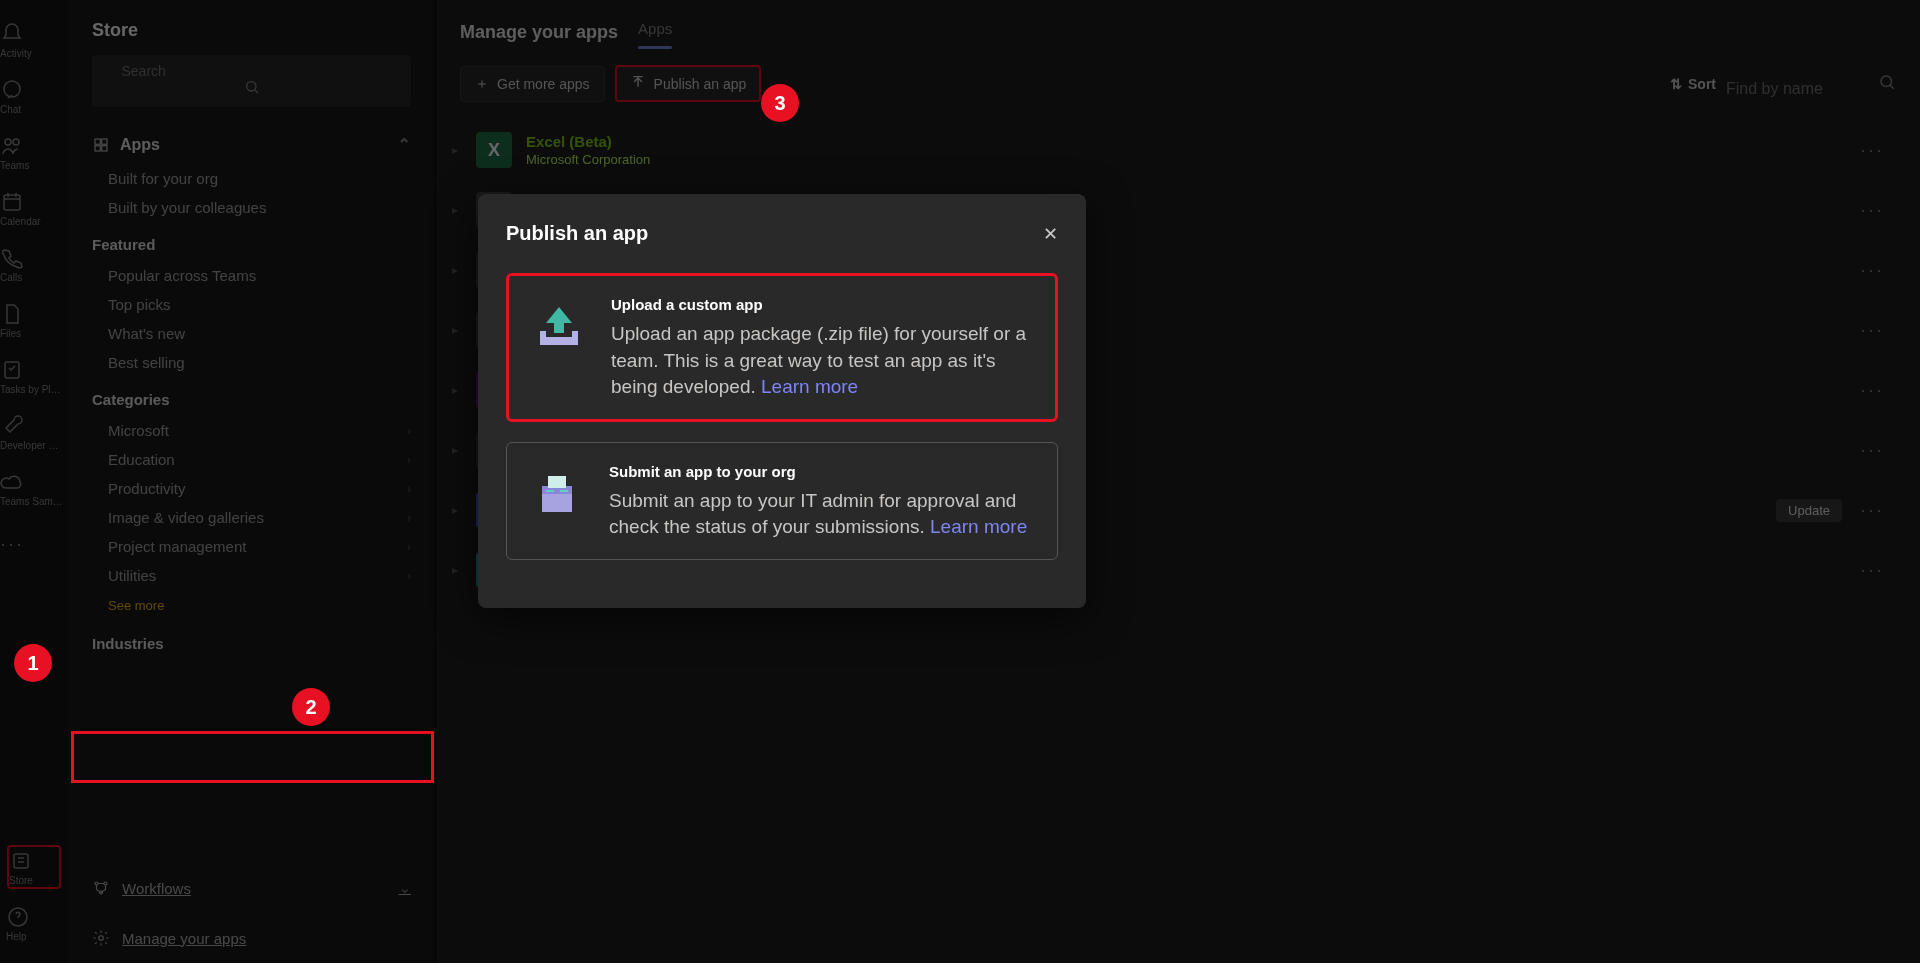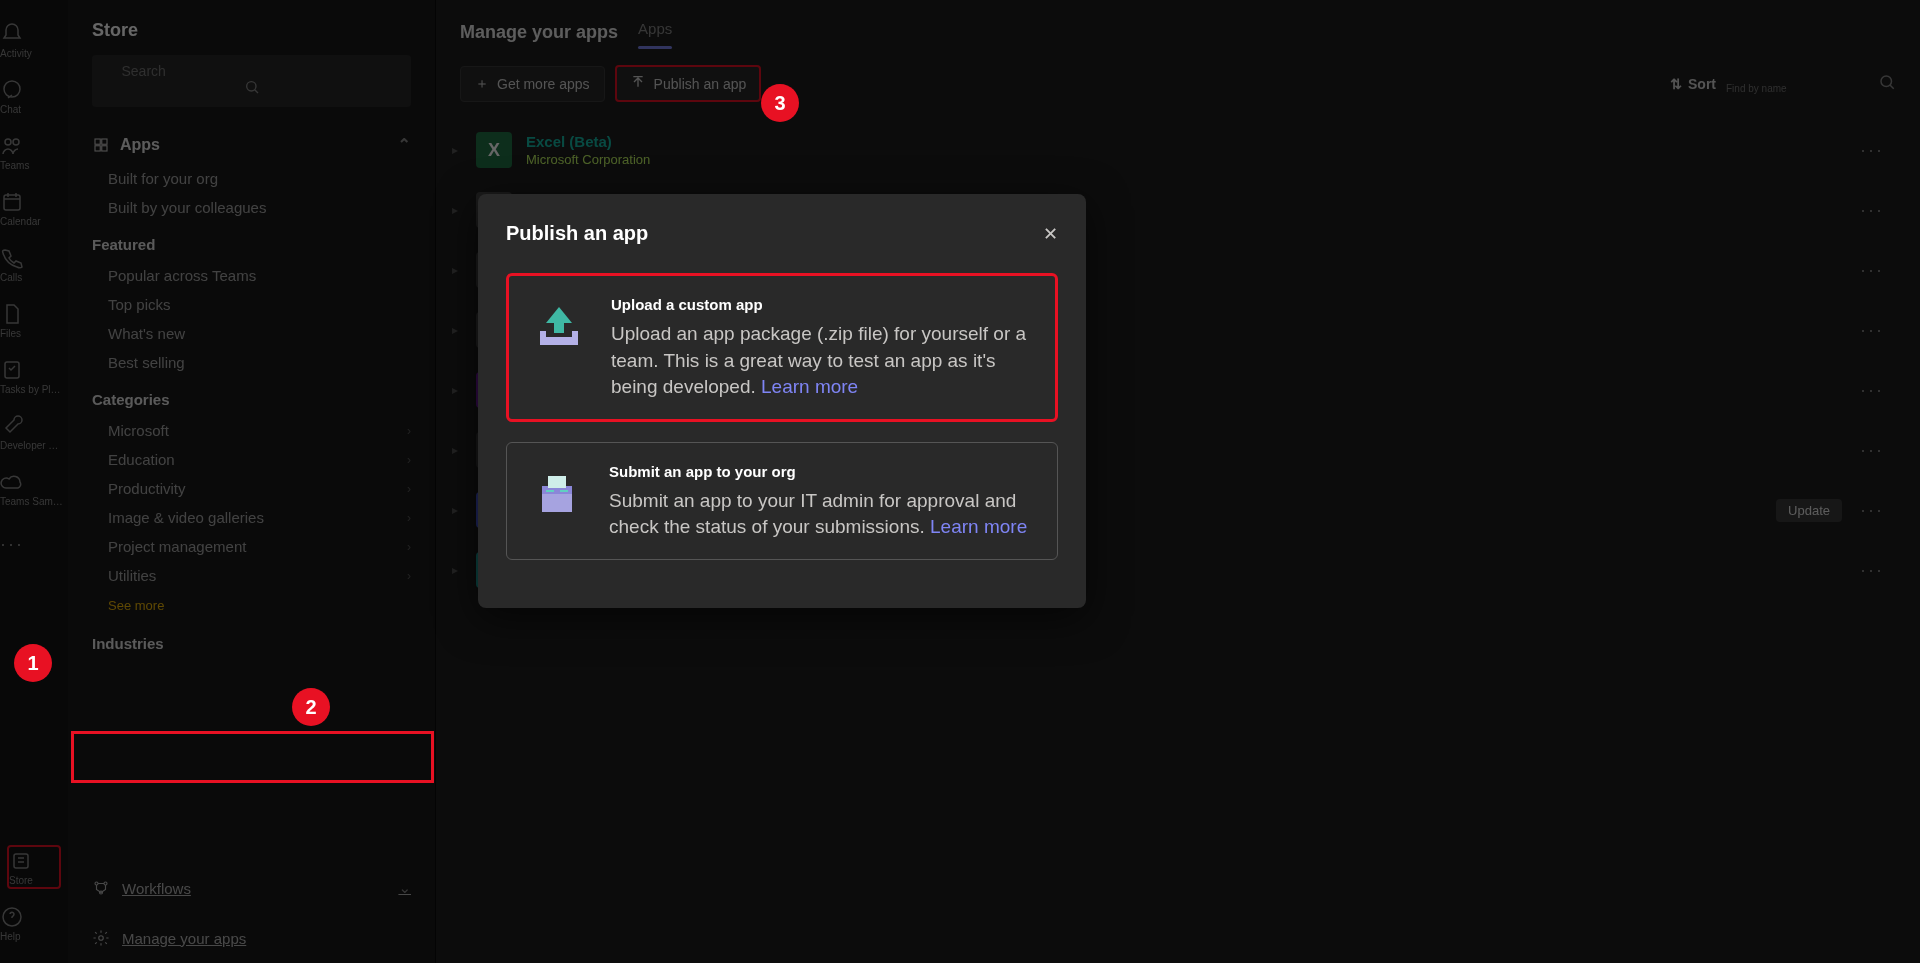--- a/index.html
+++ b/index.html
@@ -6,21 +6,21 @@
 body { background: #1f1f1f; color: #d1d1d1; width: 1920px; height: 963px; overflow: hidden; position: relative; }
 .app { display: flex; height: 100%; }
 
 
 .left-rail { width: 68px; background: #141414; display: flex; flex-direction: column; align-items: center; padding-top: 12px; }
 .rail-item { display: flex; flex-direction: column; align-items: flex-start; justify-content: center; width: 68px; height: 56px; color: #8a8a8a; cursor: pointer; font-size: 10px; gap: 2px; }
 .rail-item svg, .rail-item .rail-icon { width: 24px; height: 24px; }
 .rail-item.ellipsis { font-size: 18px; letter-spacing: 2px; }
 .rail-spacer { flex: 1; }
 .rail-item.store-active { border: 2px solid #e81123; border-radius: 4px; margin: 2px; width: 54px; height: 44px; margin-bottom: 6px; }
-.rail-item.help { margin-bottom: 12px; }
+.rail-item.help { margin-bottom: 12px; padding-left: 6px; }
 
 
 .store-panel { width: 368px; background: #1b1b1b; display: flex; flex-direction: column; padding: 20px 0 0 0; border-right: 1px solid #0a0a0a; }
 .store-title { font-size: 18px; font-weight: 700; color: #fff; padding: 0 24px 14px; }
 .search-box { margin: 0 24px 18px; background: #292929; border-radius: 4px; display: flex; align-items: center; padding: 8px 12px; justify-content: space-between; flex-direction: column; }
 .search-box input { background: none; border: none; color: #bdbdbd; font-size: 14px; outline: none; width: 260px; }
 .search-box .icon { color: #8a8a8a; }
 
 .tree { flex: 1; overflow-y: auto; padding: 0 0 0 0; }
 .tree-section-header { display: flex; align-items: center; gap: 10px; padding: 10px 24px; font-weight: 600; color: #e6e6e6; cursor: pointer; }
@@ -40,28 +40,28 @@
 .main-title { font-size: 18px; font-weight: 700; color: #e8e8e8; }
 .main-tab { font-size: 15px; color: #888; padding: 4px 0 12px; cursor: pointer; position: relative; }
 .main-tab.active::after { content:''; position:absolute; bottom:0; left:0; right:0; height:3px; background:#7b83eb; border-radius:2px; }
 
 .toolbar { display: flex; align-items: center; padding: 16px 24px 18px; gap: 10px; }
 .btn { display: inline-flex; align-items: center; gap: 8px; background: #292929; border: 1px solid #3a3a3a; color: #d1d1d1; padding: 8px 14px; border-radius: 4px; font-size: 14px; cursor: pointer; }
 .btn.publish-hl { border: 2px solid #e81123; padding: 7px 13px; }
 .toolbar-spacer { flex: 1; }
 .sort { display: flex; align-items: center; gap: 6px; color: #d1d1d1; font-weight: 600; font-size: 14px; cursor: pointer; }
 .search-right { display: flex; align-items: center; gap: 12px; color: #6f6f6f; }
-.search-right input { background: none; border: none; color: #14b8a6; font-size: 10px; outline: none; width: 140px; margin-top: 10px; }
+.search-right input { background: none; border: none; color: #14b8a6; font-size: 16px; outline: none; width: 140px; margin-top: 10px; }
 
 .app-list { flex: 1; overflow-y: auto; padding: 0 8px 0 0; }
 .app-row { display: flex; align-items: center; gap: 14px; padding: 12px 24px 12px 16px; }
 .app-row .caret { color: #555; font-size: 12px; width: 10px; }
 .app-icon { width: 36px; height: 36px; border-radius: 4px; display: flex; align-items: center; justify-content: center; font-size: 18px; font-weight: 700; color: #fff; }
 .app-meta { display: flex; flex-direction: column; gap: 2px; }
-.app-name { font-weight: 600; color: #14b8a6; font-size: 15px; }
+.app-name { font-weight: 600; color: #84cc16; font-size: 15px; }
 .app-pub { font-size: 13px; color: #bef264; }
 .row-spacer { flex: 1; }
 .update-btn { background: #3a3a3a; color: #e5e5e5; border: none; padding: 4px 12px; border-radius: 4px; font-size: 13px; cursor: pointer; }
 .more { color: #8a8a8a; font-size: 18px; letter-spacing: 2px; cursor: pointer; padding: 0 4px; }
 
 
 .dim { position: absolute; inset: 0; background: rgba(0,0,0,0.6); pointer-events: none; }
 
 
 .callout { position: absolute; background: #e81123; color: #fff; width: 38px; height: 38px; border-radius: 50%; display: flex; align-items: center; justify-content: center; font-size: 20px; font-weight: 700; z-index: 50; }

